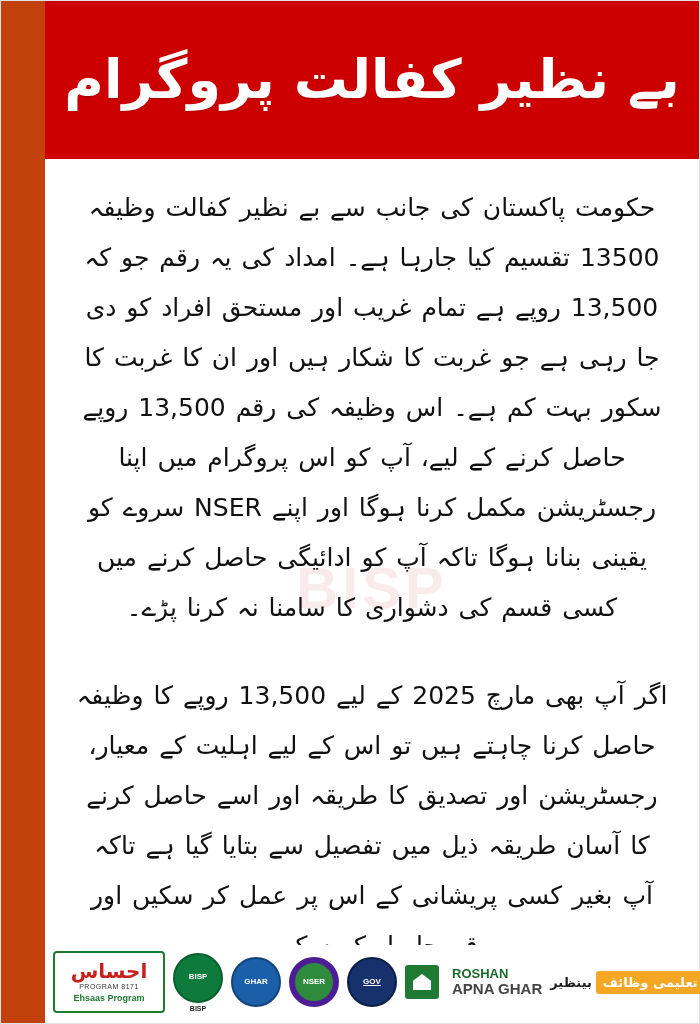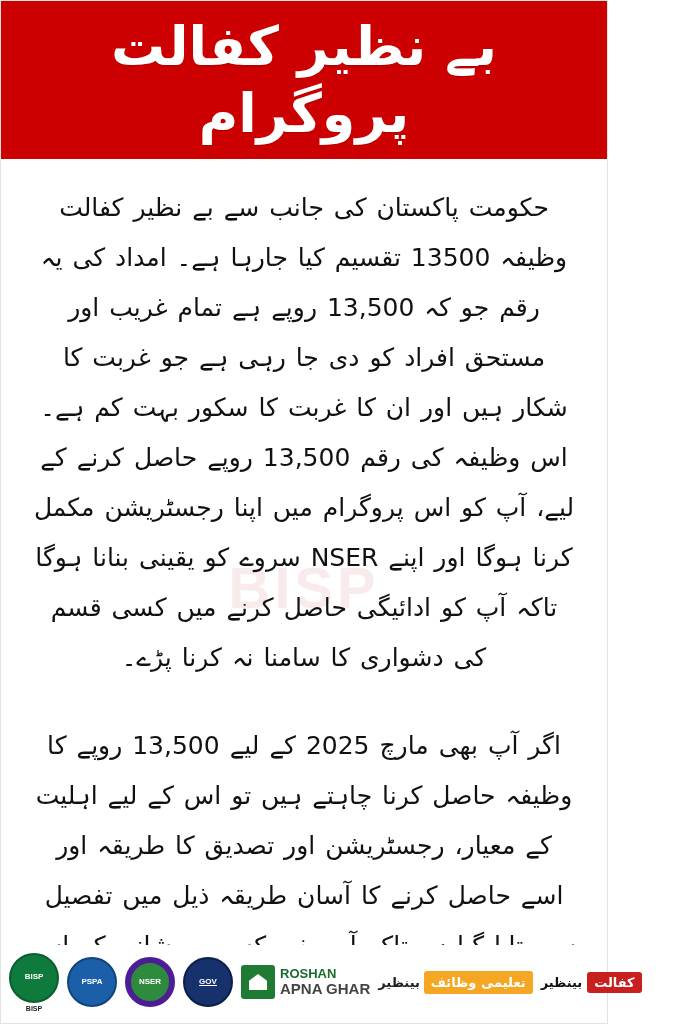--- a/index.html
+++ b/index.html
@@ -9,28 +9,29 @@
   body {
     width: 700px;
     height: 1024px;
     background: #ffffff;
     font-family: "DejaVu Sans", sans-serif;
     overflow: hidden;
     position: relative;
   }
 
   .poster {
-    width: 608px;
+    width: 700px;
     height: 1024px;
     position: relative;
     background: #c2410c;
     display: flex;
     flex-direction: column;
     border: 1px solid #e2e2e2;
     box-sizing: border-box;
+    padding-left: 44px;
   }
 
   
   .header-banner {
     width: 100%;
     height: 158px;
     background: #cc0000;
     display: flex;
     align-items: center;
     justify-content: center;
@@ -175,21 +176,21 @@
   .logo-col {
     display: flex;
     flex-direction: column;
     align-items: center;
     flex: 0 0 auto;
   }
 
   .roshan-box {
     display: flex;
     align-items: center;
-    gap: 5px;
+    gap: 13px;
     flex: 0 0 auto;
   }
   .roshan-icon {
     width: 34px;
     height: 34px;
     background: #1f7a33;
     border-radius: 3px;
     position: relative;
   }
   .roshan-icon::after {
@@ -273,31 +274,36 @@
 
   <div class="body-area">
     <div class="watermark">BISP</div>
 
     <div class="para">حکومت پاکستان کی جانب سے بے نظیر کفالت وظیفہ 13500 تقسیم کیا جارہا ہے۔ امداد کی یہ رقم جو کہ 13,500 روپے ہے تمام غریب اور مستحق افراد کو دی جا رہی ہے جو غربت کا شکار ہیں اور ان کا غربت کا سکور بہت کم ہے۔ اس وظیفہ کی رقم 13,500 روپے حاصل کرنے کے لیے، آپ کو اس پروگرام میں اپنا رجسٹریشن مکمل کرنا ہوگا اور اپنے NSER سروے کو یقینی بنانا ہوگا تاکہ آپ کو ادائیگی حاصل کرنے میں کسی قسم کی دشواری کا سامنا نہ کرنا پڑے۔</div>
     <div class="para">اگر آپ بھی مارچ 2025 کے لیے 13,500 روپے کا وظیفہ حاصل کرنا چاہتے ہیں تو اس کے لیے اہلیت کے معیار، رجسٹریشن اور تصدیق کا طریقہ اور اسے حاصل کرنے کا آسان طریقہ ذیل میں تفصیل سے بتایا گیا ہے تاکہ آپ بغیر کسی پریشانی کے اس پر عمل کر سکیں اور رقم حاصل کر سکیں۔</div>
   </div>
 
   <div class="footer-strip">
 
+    <div class="ehsaas-logo">
+      <div class="ehsaas-mark">احساس</div>
+      <div class="ehsaas-sub">PROGRAM 8171</div>
+      <div class="ehsaas-name">Ehsaas Program</div>
+    </div>
 
     <div class="logo-col">
       <div class="logo-round logo-bisp">
         <span>BISP</span>
       </div>
       <div class="logo-label-under">BISP</div>
     </div>
 
     <div class="logo-col">
       <div class="logo-round logo-blue">
-        <span>PSPA</span>
+        <span>GHAR</span>
       </div>
     </div>
 
     <div class="logo-col">
       <div class="logo-round logo-green">
         <span>NSER</span>
       </div>
     </div>
 
     <div class="logo-col">

